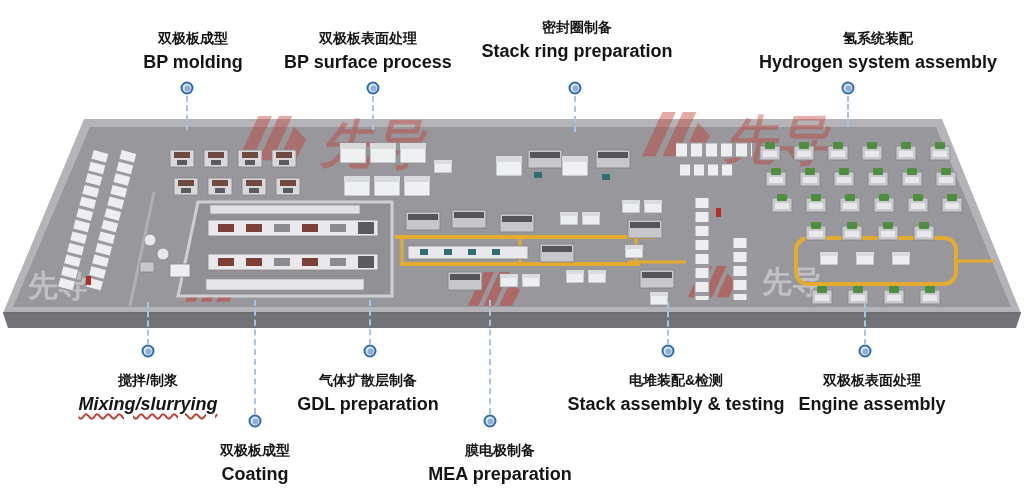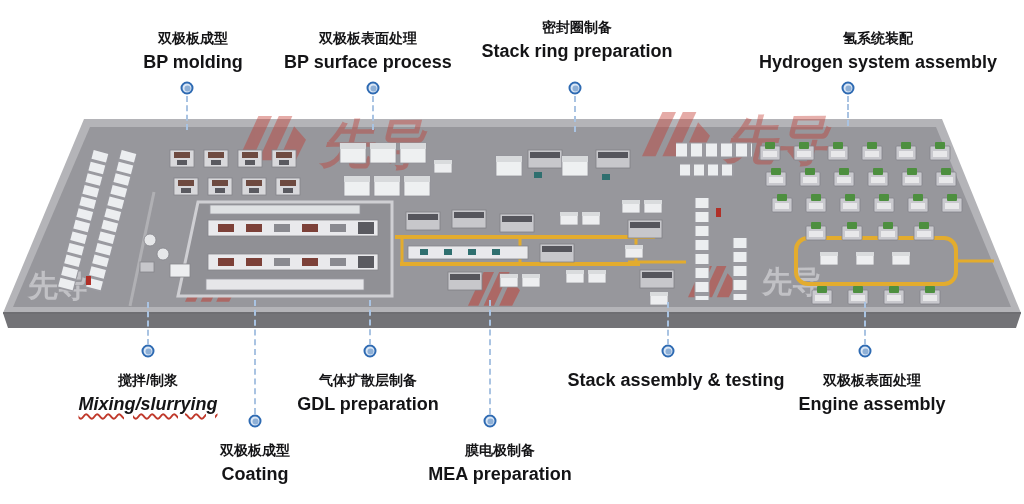--- a/index.html
+++ b/index.html
@@ -276,20 +276,21 @@
   <span class="dash" style="left:148px;top:302px;height:43px"></span>
 
   <div class="callout" style="left:368px;top:368px">
     <div class="zh">气体扩散层制备</div>
     <div class="en">GDL preparation</div>
   </div>
   <span class="dot" style="left:370px;top:351px"></span>
   <span class="dash" style="left:370px;top:300px;height:45px"></span>
 
   <div class="callout" style="left:676px;top:368px">
+    <div class="zh">电堆装配&amp;检测</div>
     <div class="en">Stack assembly &amp; testing</div>
   </div>
   <span class="dot" style="left:668px;top:351px"></span>
   <span class="dash" style="left:668px;top:302px;height:43px"></span>
 
   <div class="callout" style="left:872px;top:368px">
     <div class="zh">双极板表面处理</div>
     <div class="en">Engine assembly</div>
   </div>
   <span class="dot" style="left:865px;top:351px"></span>

